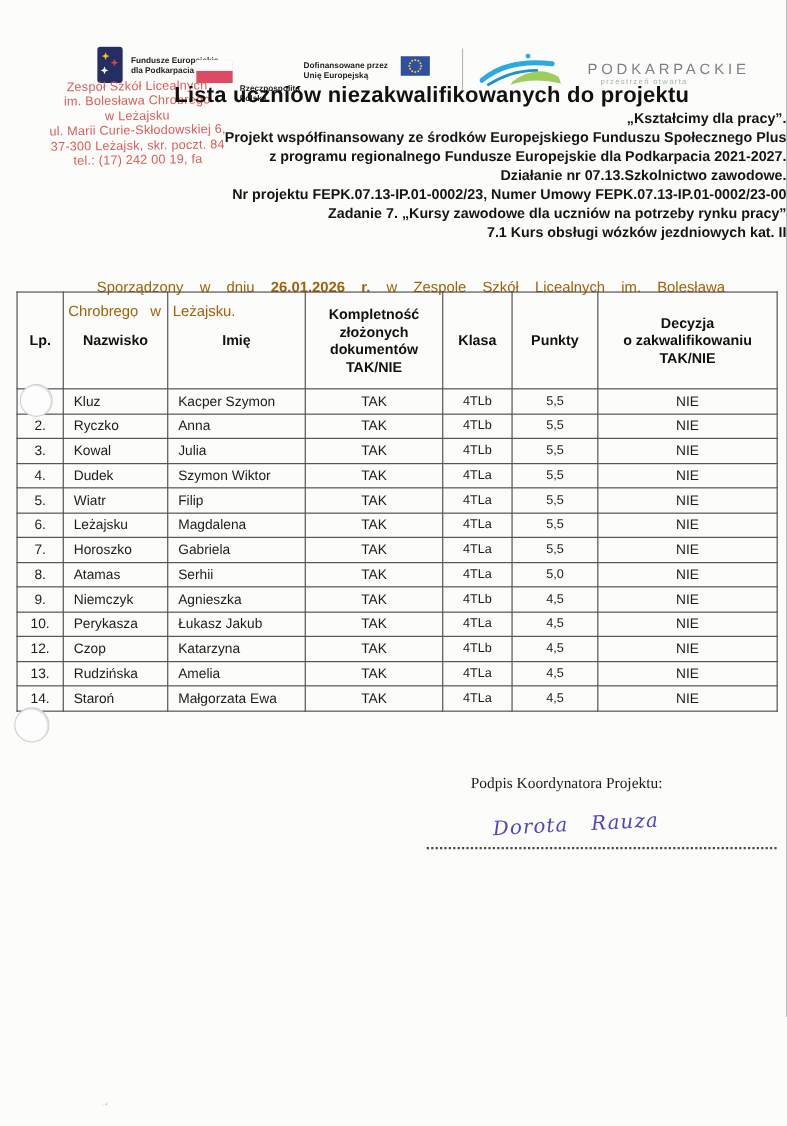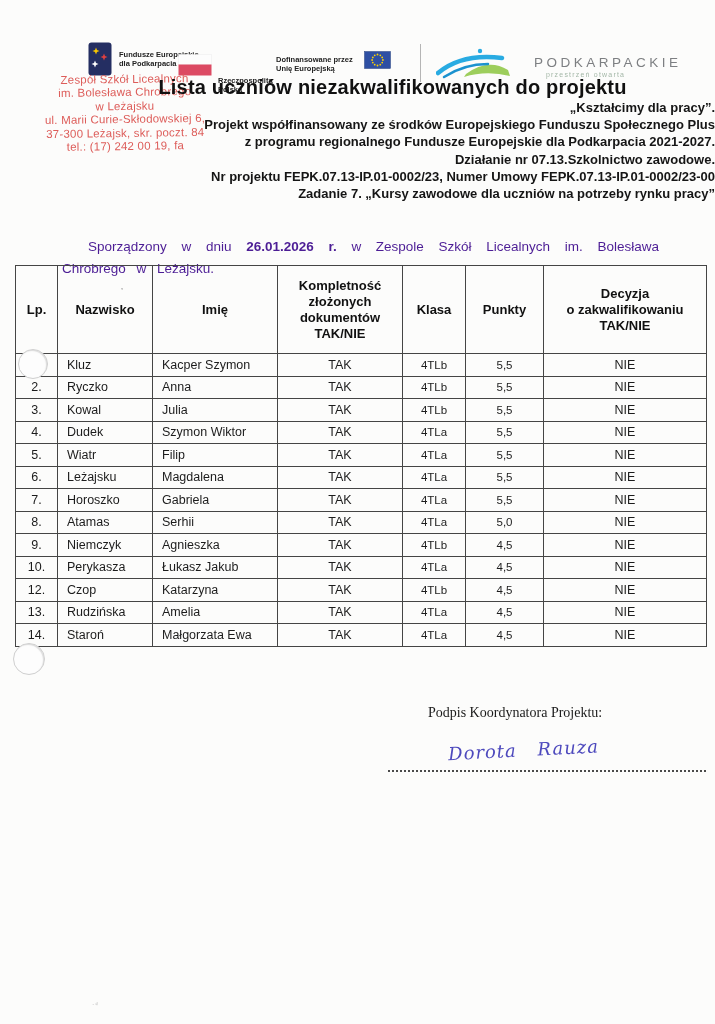--- a/index.html
+++ b/index.html
@@ -31,23 +31,23 @@
   .doc-title{
     position:absolute;left:70px;top:76px;width:645px;text-align:center;
     font-size:20px;font-weight:bold;letter-spacing:.2px;color:#111;
   }
   .heading-lines{
     position:absolute;left:25px;top:99px;width:690px;text-align:right;
     font-size:13px;font-weight:bold;line-height:17.2px;color:#151515;
   }
   
   .intro{
-    position:absolute;left:62px;top:222px;width:597px;
+    position:absolute;left:62px;top:236px;width:597px;
     font-size:13.5px;line-height:22px;text-align:justify;
-    text-indent:26px;word-spacing:7px;color:#4c1d95;
+    text-indent:26px;word-spacing:7px;color:#a16207;
   }
   .intro .date{font-weight:bold;}
   
   table.students{
     position:absolute;left:15px;top:265px;width:691px;
     border-collapse:collapse;table-layout:fixed;
   }
   table.students th,table.students td{
     border:1px solid #454545;overflow:hidden;
   }
@@ -163,20 +163,21 @@
     </div>
 
   <div class="doc-title">Lista uczniów niezakwalifikowanych do projektu</div>
   <div class="heading-lines" id="heading-lines">
       <div>„Kształcimy dla pracy”.</div>
       <div>Projekt współfinansowany ze środków Europejskiego Funduszu Społecznego Plus</div>
       <div>z programu regionalnego Fundusze Europejskie dla Podkarpacia 2021-2027.</div>
       <div>Działanie nr 07.13.Szkolnictwo zawodowe.</div>
       <div>Nr projektu  FEPK.07.13-IP.01-0002/23, Numer Umowy FEPK.07.13-IP.01-0002/23-00</div>
       <div>Zadanie 7. „Kursy zawodowe dla uczniów na potrzeby rynku pracy”</div>
+      <div>7.1 Kurs obsługi wózków jezdniowych kat. II</div>
     </div>
 
   <p class="intro"><span>Sporządzony w dniu</span> <span class="date">26.01.2026 r.</span> <span>w Zespole Szkół Licealnych im. Bolesława Chrobrego w Leżajsku.</span></p>
 
   <table class="students" id="students-table">
     <colgroup id="students-colgroup">
         <col style="width: 42px;">
         <col style="width: 95px;">
         <col style="width: 125px;">
         <col style="width: 125px;">

